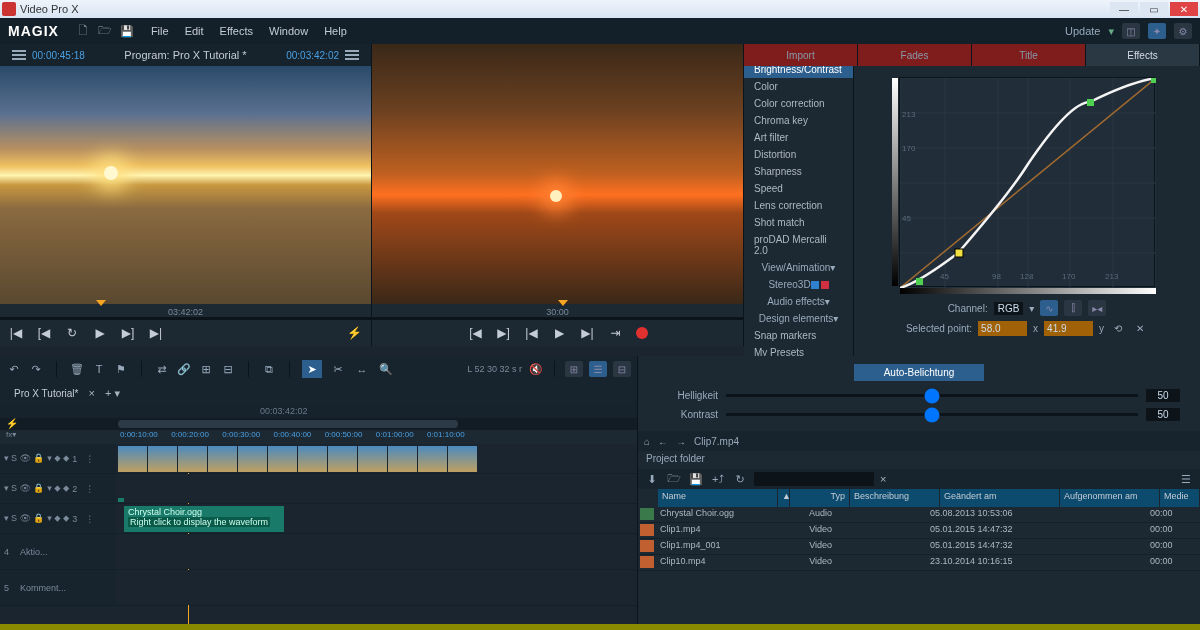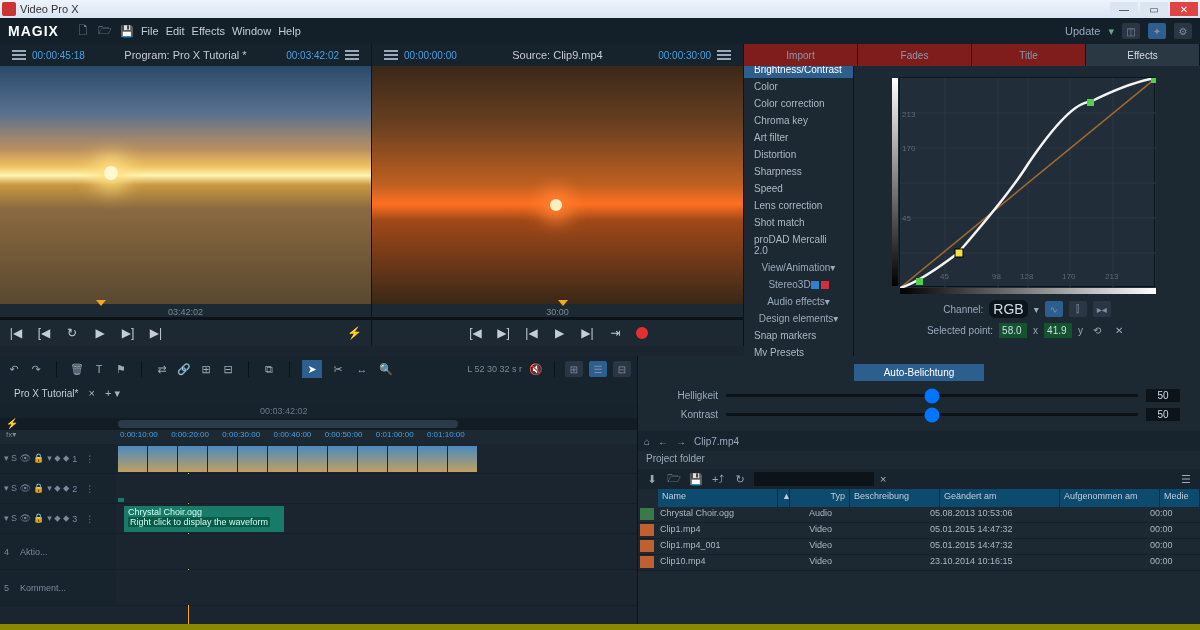--- a/index.html
+++ b/index.html
@@ -7,21 +7,21 @@
 .window { background: #1a2530; width: 1200px; height: 624px; }
 .titlebar { height: 18px; background: linear-gradient(#eef4fb,#d7e4f3); display: flex; align-items: center; padding: 0 2px; color: #333; }
 .tb-icon { width: 14px; height: 14px; background: #c33; border-radius: 2px; margin-right: 4px; }
 .tb-title { flex: 1; font-size: 11px; }
 .tb-btn { width: 28px; height: 14px; margin-left: 2px; display: flex; align-items: center; justify-content: center; font-size: 10px; color: #333; }
 .tb-close { background: #e04343; color: #fff; }
 .tb-min, .tb-max { background: #dce6f2; }
 .menubar { height: 26px; background: #132029; display: flex; align-items: center; padding: 0 8px; gap: 6px; }
 .brand { color: #fff; font-weight: 700; font-size: 14px; letter-spacing: 1px; margin-right: 10px; }
 .micon { width: 16px; height: 16px; display: flex; align-items: center; justify-content: center; color: #9ab; cursor: pointer; }
-.menu-items { display: flex; gap: 7px; }
+.menu-items { display: flex; gap: 16px; margin-left: 10px; }
 .menu-items span { color: #c4ccd6; cursor: pointer; }
 .menu-right { margin-left: auto; display: flex; align-items: center; gap: 8px; }
 .update { color: #9ab; }
 .sq { width: 18px; height: 16px; background: #2a3642; border-radius: 2px; display:flex;align-items:center;justify-content:center;color:#88a;font-size:10px; }
 .main { display: flex; height: 312px; }
 .monitors { width: 744px; display: flex; flex-direction: column; }
 .mon-row { display: flex; height: 302px; }
 .mon { flex: 1; background: #1c2832; display: flex; flex-direction: column; border-right: 1px solid #0c141b; }
 .mon-head { height: 22px; background: #16222c; display: flex; align-items: center; padding: 0 12px; gap: 6px; }
 .ham { width: 14px; height: 10px; background: linear-gradient(#9ab 20%,transparent 20%,transparent 40%,#9ab 40%,#9ab 60%,transparent 60%,transparent 80%,#9ab 80%); }
@@ -46,22 +46,22 @@
 .fx-head { padding: 3px 6px; font-size: 10px; color:#9ab; display:flex; justify-content:center; align-items:center; }
 .fx-item { padding: 3px 10px; font-size: 10px; color:#aeb8c4; cursor:pointer; }
 .fx-item.sel { background:#2c5f8d; color:#fff; }
 .fx-panel { flex: 1; background: #1c2832; }
 .fx-title { height: 22px; background:#16222c; display:flex; align-items:center; padding:0 8px; gap:8px; font-style:italic; font-size:11px; color:#8fa0b0; }
 .fx-title .sp { margin-left:auto; display:flex; gap:4px; }
 .curve-area { height: 232px; display:flex; align-items:center; justify-content:center; position:relative; }
 .curve-box { width: 256px; height: 210px; position:relative; background:#212d38; border:1px solid #0c141b; }
 .grid line { stroke:#2a3844; stroke-width:1; }
 .curve-ctrl { padding: 2px 12px; display:flex; align-items:center; gap:6px; font-size:10px; color:#9ab; justify-content:center; }
-.numf { width:28px; background:#14532d; color:#cde; border:none; padding:2px 3px; font-size:10px; }
-.sel-box { background:#0d1419; padding:1px 4px; color:#cde; font-size:14px;border-radius:6px; }
+.numf { width:49px; background:#a16207; color:#cde; border:none; padding:2px 3px; font-size:10px; }
+.sel-box { background:#0d1419; padding:1px 4px; color:#cde; font-size:10px; }
 .sliders { padding: 4px 20px; }
 .auto-btn { display:block; margin: 4px auto 8px; background:#2c5f8d; color:#fff; padding:3px 30px; font-size:10px; border:none; cursor:pointer; }
 .srow { display:flex; align-items:center; gap:8px; margin:6px 0; font-size:10px; }
 .srow .lbl { width:60px; text-align:right; color:#9ab; }
 .srow input[type=range] { flex:1; height:3px; -webkit-appearance:none; background:#0d1419; }
 .srow .val { width:34px; background:#0d1419; padding:1px 3px; text-align:center; color:#cde; }
 .lower { display:flex; height: 268px; }
 .timeline-area { width: 744px; background:#1c2832; display:flex; flex-direction:column; border-right:1px solid #0c141b; }
 .tl-tool { height:26px; background:#17232d; display:flex; align-items:center; padding:0 6px; gap:8px; }
 .tl-tool .grp { display:flex; gap:6px; align-items:center; }
@@ -153,27 +153,20 @@
             <span class="pbtn">[◀</span>
             <span class="pbtn">↻</span>
             <span class="pbtn">▶</span>
             <span class="pbtn">▶]</span>
             <span class="pbtn">▶|</span>
             <span class="pbtn" style="margin-left:auto">⚡</span>
           </div>
         </div>
 
         <div class="mon">
-          <div class="mon-head">
-            <span class="ham"></span>
-            <span class="tc">00:00:00:00</span>
-            <span class="mon-title">Source: Clip9.mp4</span>
-            <span class="tc">00:00:30:00</span>
-            <span class="ham"></span>
-          </div>
           <div class="preview">
               <div class="sunset2"></div>
             </div>
           <div class="mon-tc">
             <span>30:00</span>
             <div class="tc-bar"></div>
               <div class="marker" style="left:50%"></div>
           </div>
           <div class="mon-ctrl">
             <span class="pbtn">[◀</span>

